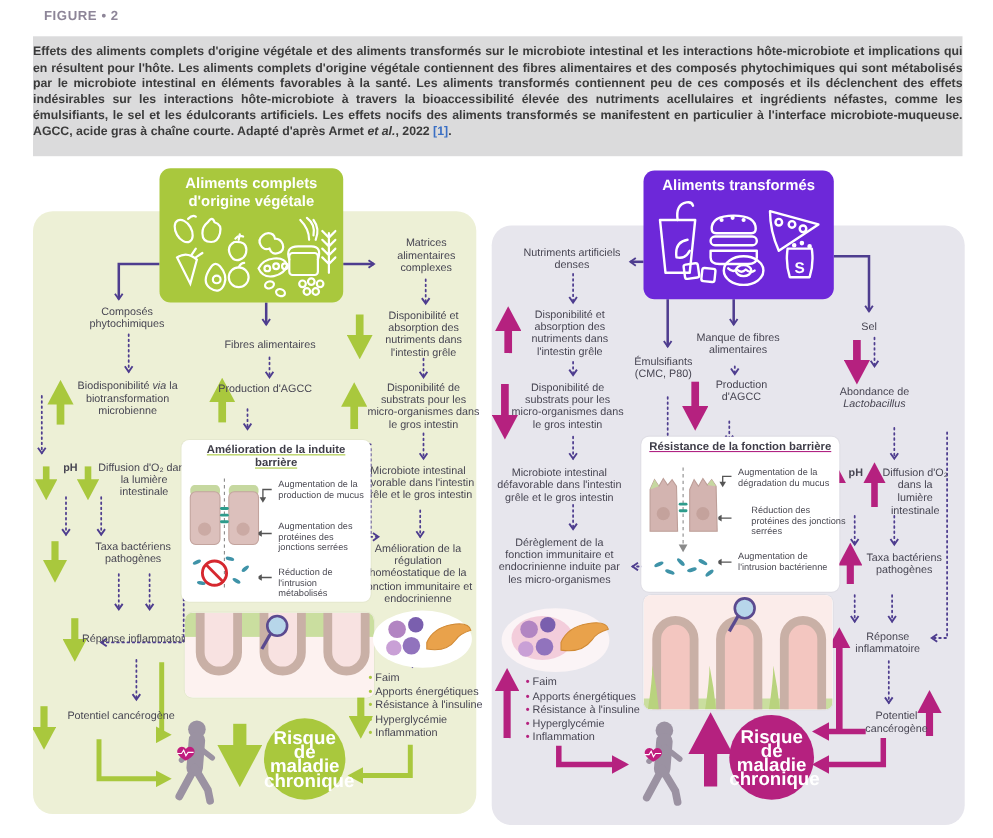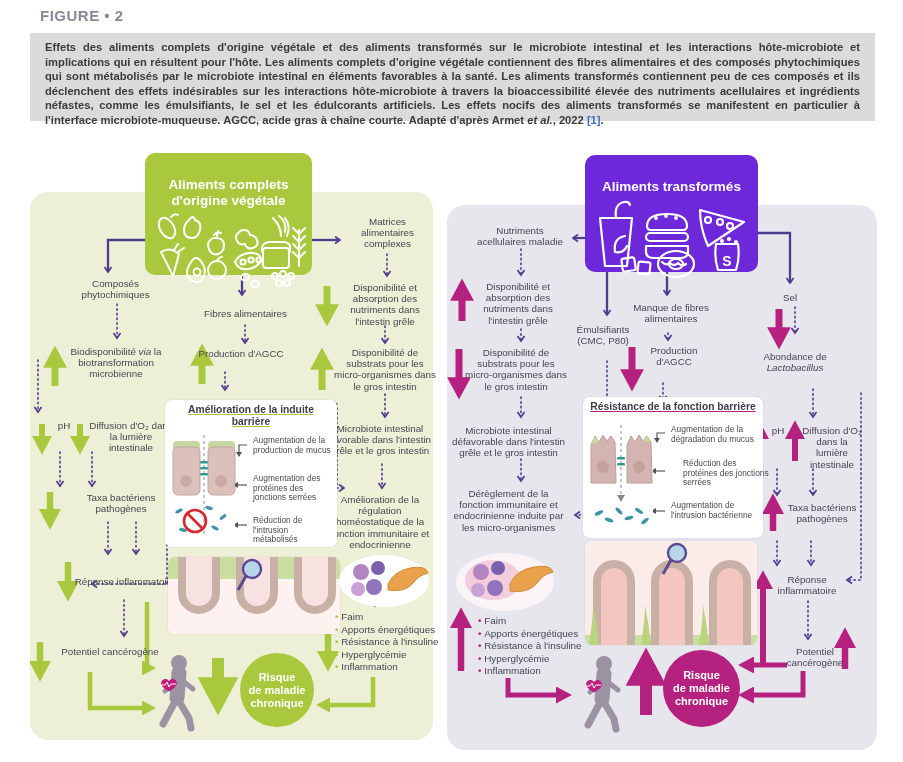--- a/index.html
+++ b/index.html
@@ -1,46 +1,46 @@
 <!DOCTYPE html>
 <html><head>
 <meta charset="utf-8">
 <style>
   html,body{margin:0;padding:0;background:#fff;}
   #stage{position:relative;width:903px;height:762px;background:#fff;overflow:hidden;
          font-family:"Liberation Sans",sans-serif;color:#474552;}
-  .fig-label{position:absolute;left:40px;top:7px;font-size:15px;font-weight:bold;color:#8d8598;letter-spacing:.5px;}
-  .caption{position:absolute;left:30px;top:33px;width:845px;height:88px;background:#dbdbdc;box-sizing:border-box;
-           padding:7px 15px;font-size:11.2px;line-height:14.6px;font-weight:bold;color:#3b3b3b;text-align:justify;}
+  .fig-label{position:absolute;left:40px;top:7px;font-size:12px;font-weight:bold;color:#8d8598;letter-spacing:.5px;}
+  .caption{position:absolute;left:30px;top:33px;width:845px;height:109px;background:#dbdbdc;box-sizing:border-box;
+           padding:7px 0;font-size:11.2px;line-height:14.6px;font-weight:bold;color:#3b3b3b;text-align:justify;}
   .caption .it{font-style:italic;}
   .caption .ref{color:#3a6fc4;cursor:pointer;}
   .panel{position:absolute;border-radius:18px;}
   #lpanel{left:30px;top:192px;width:403px;height:548px;background:#edf0d6;}
   #rpanel{left:447px;top:205px;width:430px;height:545px;background:#e7e6ed;}
   .hdr{position:absolute;border-radius:10px;color:#fff;text-align:center;z-index:5;}
   #lhdr{left:145px;top:153px;width:167px;height:122px;background:#a9c83d;}
   #rhdr{left:585px;top:155px;width:173px;height:117px;background:#6d28d9;}
-  .hdr .t{font-weight:bold;font-size:13.5px;line-height:15.5px;padding-top:24px;}
+  .hdr .t{font-weight:bold;font-size:13.5px;line-height:15.5px;padding-top:6px;}
   .lay{position:absolute;left:0;top:0;width:100%;height:100%;z-index:1;}
   .node{position:absolute;text-align:center;font-size:9.8px;line-height:11.2px;color:#474552;z-index:2;}
   .node .it{font-style:italic;}
   .wbox{position:absolute;background:#fff;border-radius:7px;z-index:2;box-shadow:0 0 0 1px rgba(0,0,0,0.03);}
   .wbox .btitle{font-weight:bold;font-size:10.3px;line-height:12px;text-align:center;padding-top:4px;color:#3e3d48;}
   #lbarrier .btitle{text-decoration:underline;text-decoration-color:#a9c83d;}
   #rbarrier .btitle{text-decoration:underline;text-decoration-color:#b02383;}
   .blabel{position:absolute;font-size:8.4px;line-height:9.6px;color:#4a4952;text-align:left;}
   .efflist{position:absolute;z-index:2;font-size:9.9px;line-height:12.6px;text-align:left;color:#474552;}
   .efflist div{white-space:nowrap;}
   .efflist.green div::before{content:"• ";color:#a9c83d;font-weight:bold;}
   .efflist.mag div::before{content:"• ";color:#b5217f;font-weight:bold;}
-  .risk{position:absolute;border-radius:50%;color:#fff;font-weight:bold;font-size:11px;line-height:13px;
+  .risk{position:absolute;border-radius:50%;color:#fff;font-weight:bold;font-size:17px;line-height:13px;
         display:flex;flex-direction:column;justify-content:center;text-align:center;z-index:3;}
   .risk.green{background:#a9c83d;}
   .risk.mag{background:#b5217f;}
-  .ph{font-weight:normal;}
+  .ph{font-weight:bold;}
 </style>
 </head>
 <body>
 
 <div id="stage">
 
   <div class="fig-label">FIGURE • 2</div>
 
   <div class="caption"><span>Effets des aliments complets d'origine végétale et des aliments transformés sur le microbiote intestinal et les interactions hôte-microbiote et implications qui en résultent pour l'hôte. Les aliments complets d'origine végétale contiennent des fibres alimentaires et des composés phytochimiques qui sont métabolisés par le microbiote intestinal en éléments favorables à la santé. Les aliments transformés contiennent peu de ces composés et ils déclenchent des effets indésirables sur les interactions hôte-microbiote à travers la bioaccessibilité élevée des nutriments acellulaires et ingrédients néfastes, comme les émulsifiants, le sel et les édulcorants artificiels. Les effets nocifs des aliments transformés se manifestent en particulier à l'interface microbiote-muqueuse. AGCC, acide gras à chaîne courte. Adapté d'après Armet</span><span class="it"> et al.</span><span>, 2022 </span><span class="ref">[1]</span><span>.</span></div>
 
@@ -250,21 +250,21 @@
         <path d="M14,466 V414" stroke-width="6.5" marker-end="url(#rtm)"></path>
         <path d="M316,460 V376" stroke-width="6" marker-end="url(#rtm)"></path>
         <path d="M398,464 V434" stroke-width="6.5" marker-end="url(#rtm)"></path>
         <path d="M340,460 H300" stroke-width="5" marker-end="url(#rtm)"></path>
         <path d="M356,466 V490 H300" stroke-width="5" marker-end="url(#rtm)"></path>
         <path d="M61,473 V490 H116" stroke-width="5" marker-end="url(#rtm)"></path>
         <path d="M199,510 V464" stroke-width="12" marker-end="url(#rtm)"></path>
       </g>
     </svg>
 
-    <div class="node" style="left:26px;top:20px;width:94px;">Nutriments acellulaires maladie</div>
+    <div class="node" style="left:26px;top:20px;width:94px;">Nutriments artificiels denses</div>
     <div class="node" style="left:23px;top:76px;width:96px;">Disponibilité et absorption des nutriments dans l'intestin grêle</div>
     <div class="node" style="left:116px;top:119px;width:80px;">Émulsifiants (CMC, P80)</div>
     <div class="node" style="left:178px;top:97px;width:92px;">Manque de fibres alimentaires</div>
     <div class="node" style="left:196px;top:140px;width:62px;">Production d'AGCC</div>
     <div class="node" style="left:326px;top:87px;width:34px;">Sel</div>
     <div class="node" style="left:18px;top:142px;width:102px;">Disponibilité de substrats pour les micro-organismes dans le gros intestin</div>
     <div class="node" style="left:302px;top:146px;width:92px;"><span>Abondance de</span><br><span class="it">Lactobacillus</span></div>
     <div class="node" style="left:5px;top:220px;width:113px;">Microbiote intestinal défavorable dans l'intestin grêle et le gros intestin</div>
     <div class="node ph" style="left:318px;top:220px;width:26px;">pH</div>
     <div class="node" style="left:354px;top:220px;width:62px;">Diffusion d'O₂ dans la lumière intestinale</div>

